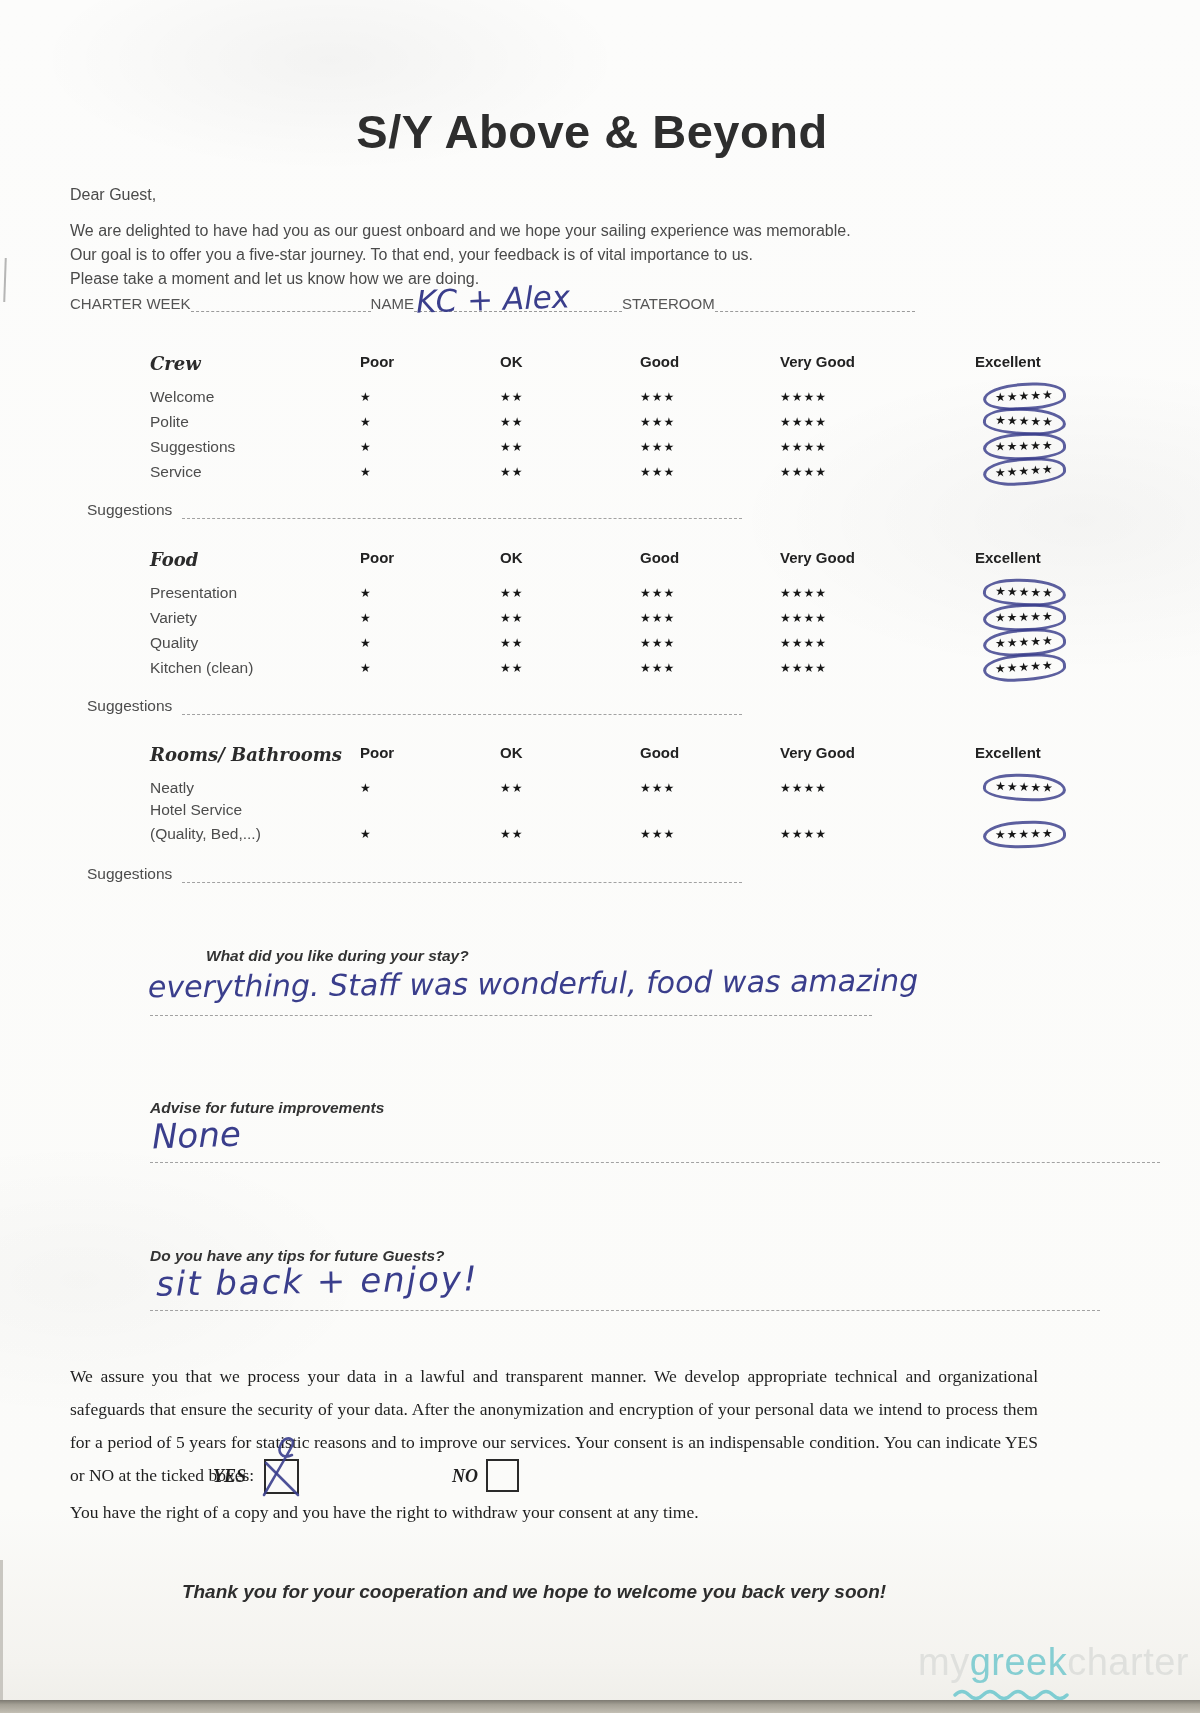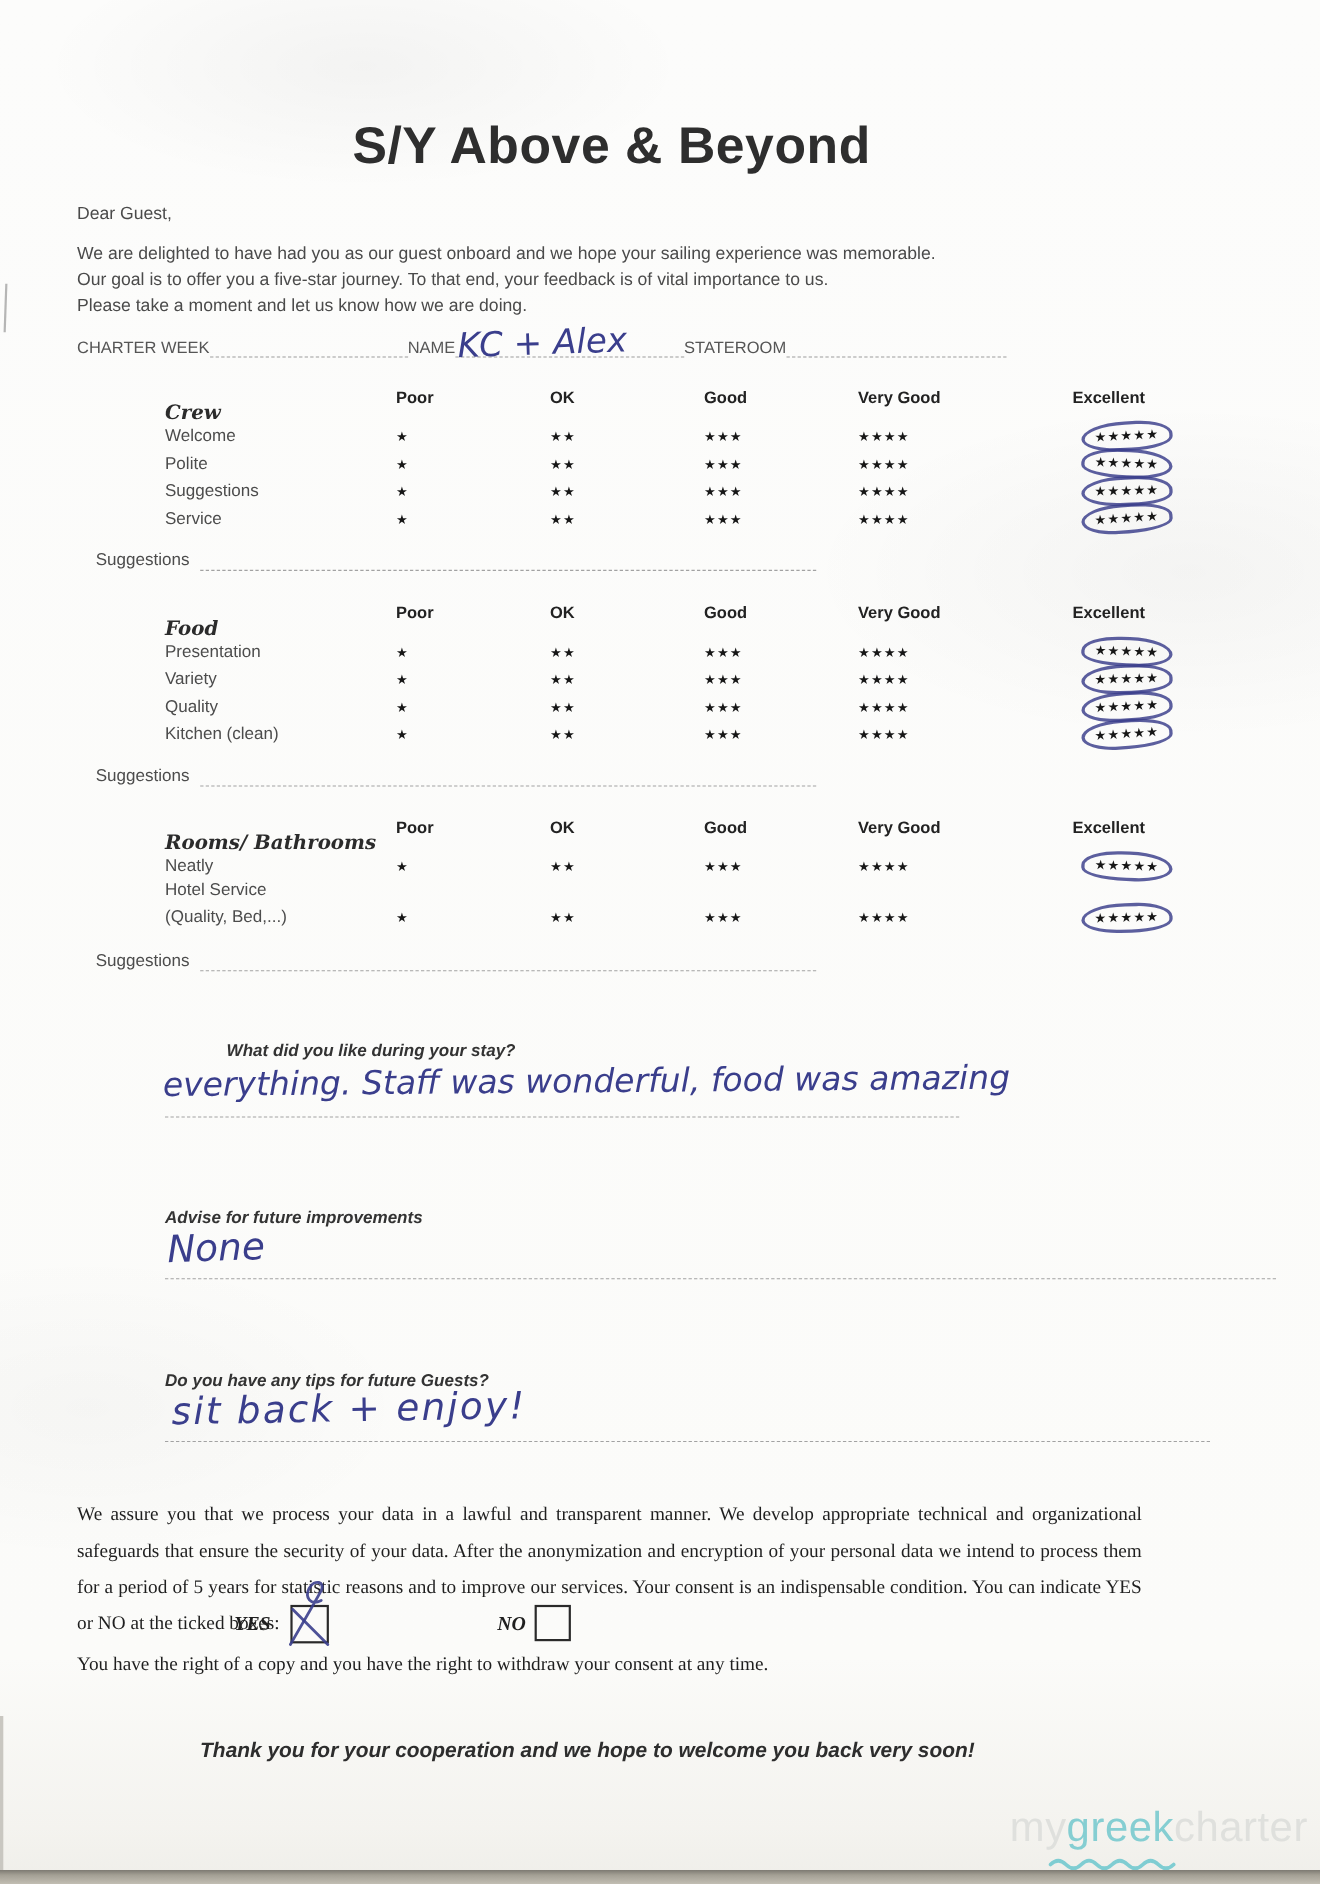--- a/index.html
+++ b/index.html
@@ -7,41 +7,41 @@
     background:linear-gradient(180deg,#fcfcfb 0%,#fbfbf9 88%,#f4f3ef 97%,#efeee9 100%);
     font-family:"Liberation Sans",sans-serif;color:#3f3f3f;}
   .shade{position:absolute;inset:0;pointer-events:none;
     background:
       radial-gradient(420px 160px at 330px 60px, rgba(0,0,0,0.035), transparent 70%),
       radial-gradient(500px 220px at 1080px 520px, rgba(0,0,0,0.03), transparent 70%),
       radial-gradient(420px 200px at 80px 1280px, rgba(0,0,0,0.025), transparent 70%);}
   .abs{position:absolute;}
 
   .title{top:104px;left:0;width:1112px;text-align:center;font-size:47px;font-weight:600;
-    color:#2e2e2e;letter-spacing:0.5px;}
+    color:#2e2e2e;letter-spacing:0.5px;padding-left:36px;}
   .dear{top:186px;left:70px;font-size:16px;color:#4a4a4a;}
   .intro{top:219px;left:70px;font-size:16px;line-height:24px;color:#4a4a4a;}
 
-  .fieldrow{top:308px;left:70px;width:870px;display:flex;align-items:flex-end;font-size:15px;color:#555;}
+  .fieldrow{top:295px;left:70px;width:870px;display:flex;align-items:flex-end;font-size:15px;color:#555;}
   .dotline{border-bottom:1.5px dashed #9b9b9b;height:16px;}
   .fl-cw{flex:0 0 180px;}
   .fl-name{flex:0 0 208px;position:relative;}
   .fl-sr{flex:0 0 200px;}
   .flabel{white-space:nowrap;}
 
   .handwriting{font-family:"DejaVu Sans",sans-serif;font-style:italic;color:#3a3e8c;}
   .hw-name{position:absolute;left:2px;bottom:-6px;font-size:31px;transform:rotate(-2deg);white-space:nowrap;}
 
   
   .rating{left:0;width:1140px;}
   .trow{display:grid;grid-template-columns:210px 140px 140px 140px 195px 150px;
     align-items:center;height:25px;margin-left:150px;}
   .thead{height:30px;align-items:start;}
   .cell{font-size:15.5px;color:#4c4c4c;}
-  .heading{font-family:"DejaVu Serif",serif;font-style:italic;font-weight:bold;font-size:18px;color:#2b2b2b;margin-top:12px;}
+  .heading{font-family:"DejaVu Serif",serif;font-style:italic;font-weight:bold;font-size:18px;color:#2b2b2b;}
   .ch{font-weight:bold;font-size:15px;color:#222;}
   .st{font-size:12px;letter-spacing:1px;color:#161616;}
   .exc{justify-self:start;padding-left:8px;}
   .lbl2row{height:20px;align-items:end;}
   .pen-circle{display:inline-block;position:relative;padding:3px 9px 4px 9px;
     border:3px solid rgba(56,60,138,0.82);border-radius:55% 45% 52% 48% / 62% 55% 48% 52%;}
   .r0{transform:rotate(-3deg);}
   .r1{transform:rotate(2deg);border-radius:48% 52% 45% 55% / 55% 60% 50% 45%;}
   .r2{transform:rotate(-1.5deg);}
   .r3{transform:rotate(-4deg);border-radius:50% 50% 55% 45% / 58% 52% 46% 54%;}

